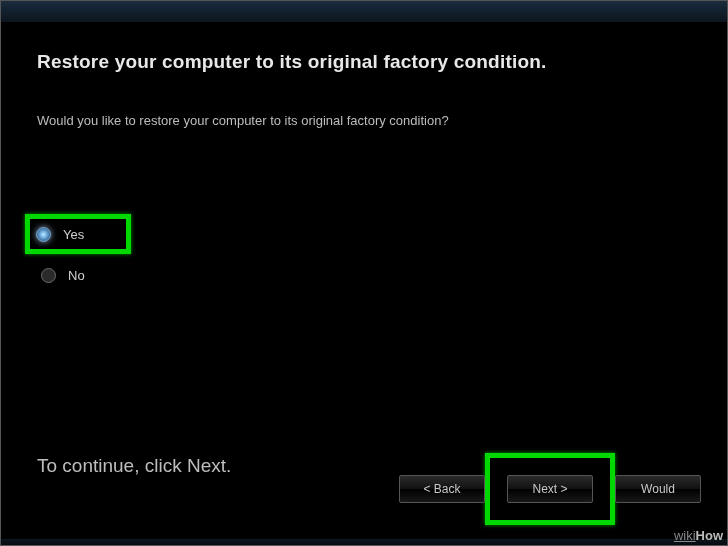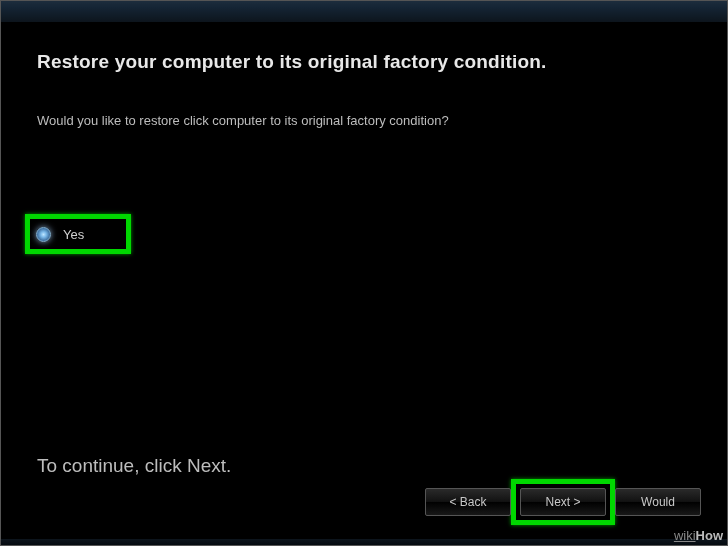--- a/index.html
+++ b/index.html
@@ -101,21 +101,21 @@
       font-family: inherit;
       display: inline-flex;
       align-items: center;
       justify-content: center;
       cursor: pointer;
       filter: blur(0.3px);
     }
     .btn-highlight-wrap {
       border: 5px solid #00d800;
       box-shadow: 0 0 4px rgba(0,216,0,0.7);
-      padding: 4px;
+      padding: 17px;
     }
     .watermark {
       position: absolute;
       bottom: 2px;
       right: 4px;
       font-size: 13px;
       font-family: Arial, sans-serif;
       color: #6a6a6a;
       pointer-events: none;
       z-index: 5;
@@ -132,26 +132,30 @@
       opacity: 0.5;
     }
   </style>
 </head>
 <body>
 
 <div class="titlebar-area"></div>
 
 <div class="content">
   <h1 class="page-title">Restore your computer to its original factory condition.</h1>
-  <p class="question">Would you like to restore click computer to its original factory condition?</p>
+  <p class="question">Would you like to restore your computer to its original factory condition?</p>
 
   <div class="radio-group">
     <div class="radio-row highlight-box">
       <span class="radio selected"></span>
       <span class="radio-label">Yes</span>
+    </div>
+    <div class="radio-row">
+      <span class="radio"></span>
+      <span class="radio-label">No</span>
     </div>
   </div>
 
   <p class="continue-hint">To continue, click Next.</p>
 
   <div class="button-bar">
     <button class="btn">&lt; Back</button>
     <span class="btn-highlight-wrap">
       <button class="btn">Next &gt;</button>
     </span>

